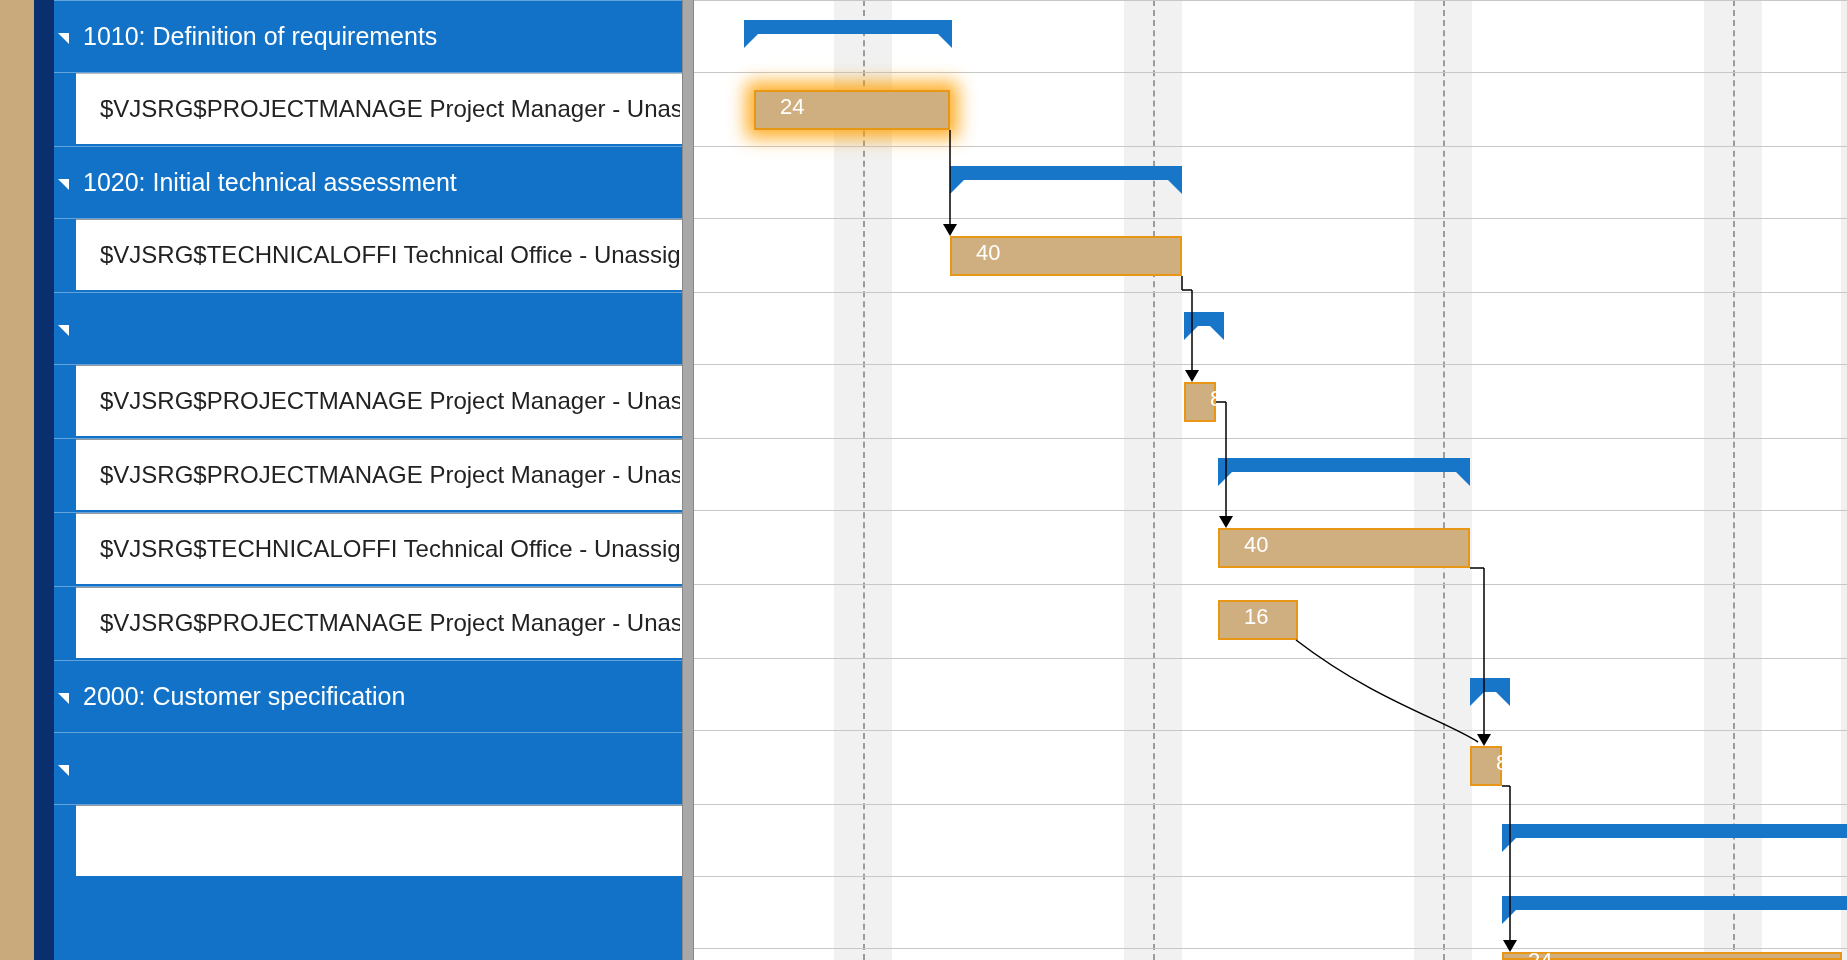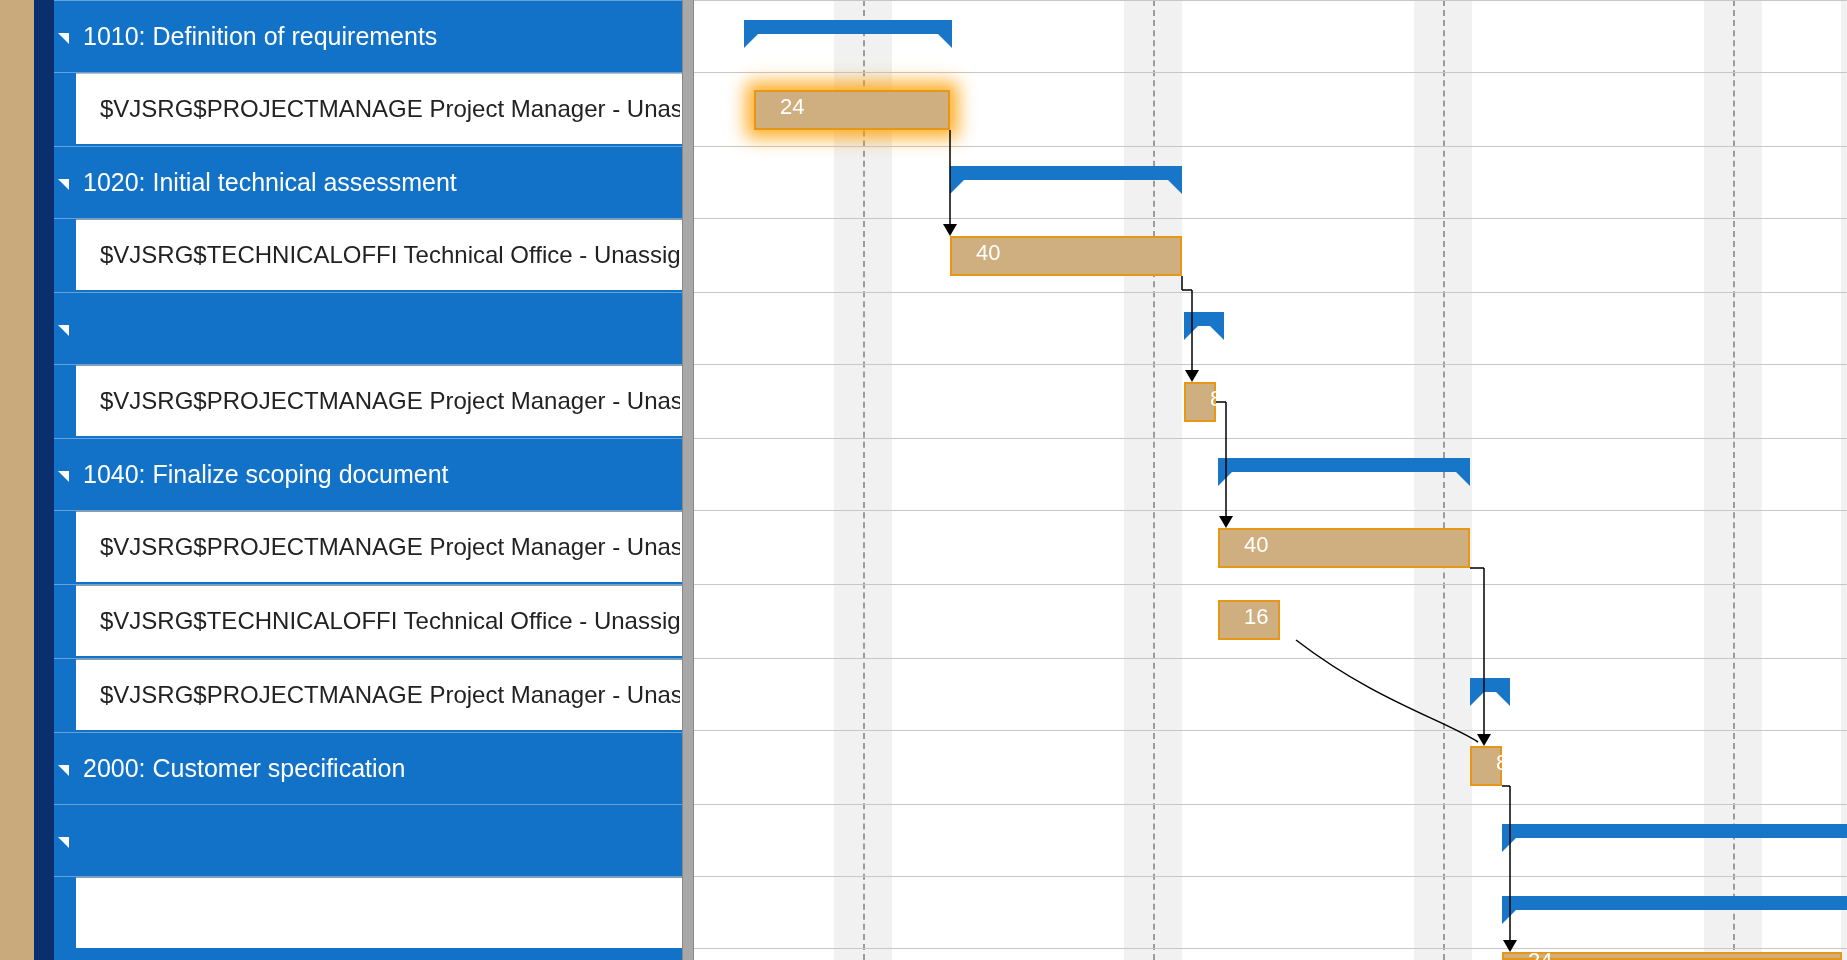--- a/index.html
+++ b/index.html
@@ -93,24 +93,20 @@
 
     <div class="row h72 group-row">
       <span class="tri"></span>
     </div>
     <div class="row h74 child-wrap">
       <div class="child-row">
           <span class="truncate">$VJSRG$PROJECTMANAGE Project Manager - Unassig</span>
         </div>
     </div>
 
-    <div class="row h72 group-row">
-      <span class="tri"></span>
-      <span class="lbl">1040: Finalize scoping document</span>
-    </div>
     <div class="row h74 child-wrap">
       <div class="child-row">
           <span class="truncate">$VJSRG$PROJECTMANAGE Project Manager - Unassig</span>
         </div>
     </div>
     <div class="row h74 child-wrap">
       <div class="child-row">
           <span class="truncate">$VJSRG$TECHNICALOFFI Technical Office - Unassigned</span>
         </div>
     </div>
@@ -181,21 +177,21 @@
     <div class="task" style="left:490px; width:32px; top:382px;">
       <span class="num">8</span>
     </div>
 
     <div class="summary" style="left:524px; width:252px; top:458px;"></div>
 
     <div class="task" style="left:524px; width:252px; top:528px;">
       <span class="num">40</span>
     </div>
 
-    <div class="task" style="left:524px; width:62px; top:600px;">
+    <div class="task" style="left:524px; width:80px; top:600px;">
       <span class="num">16</span>
     </div>
 
     <div class="summary" style="left:776px; width:40px; top:678px;"></div>
 
     <div class="task" style="left:776px; width:32px; top:746px;">
       <span class="num">8</span>
     </div>
 
     <div class="summary" style="left:808px; width:400px; top:824px;"></div>

